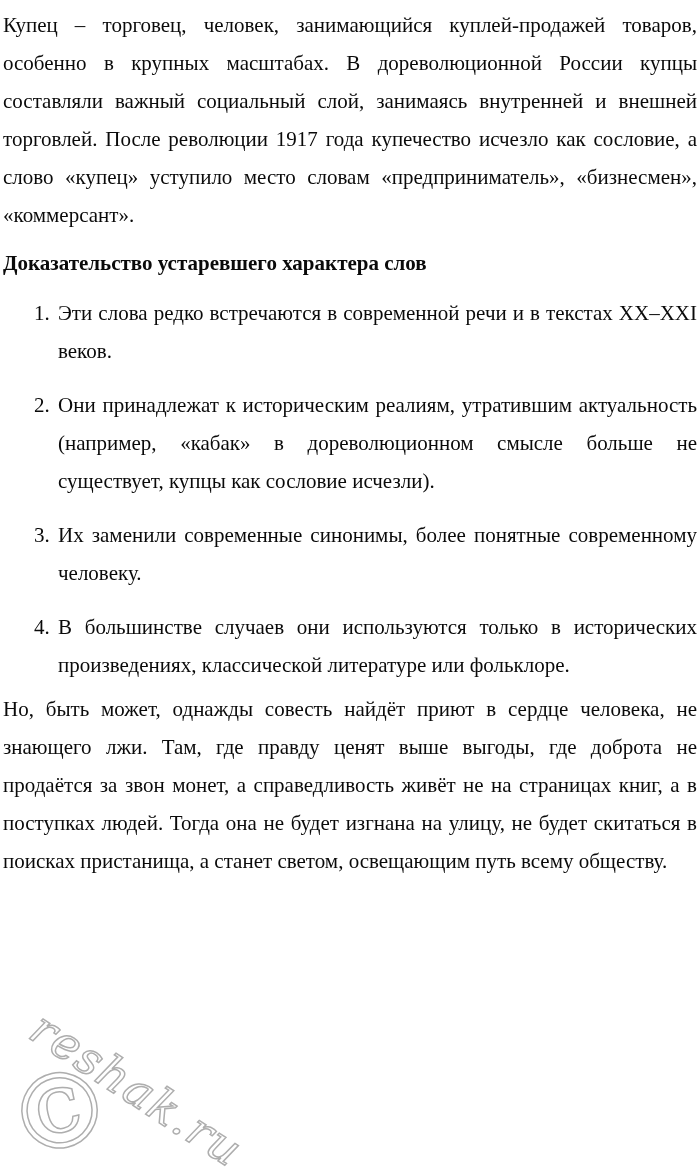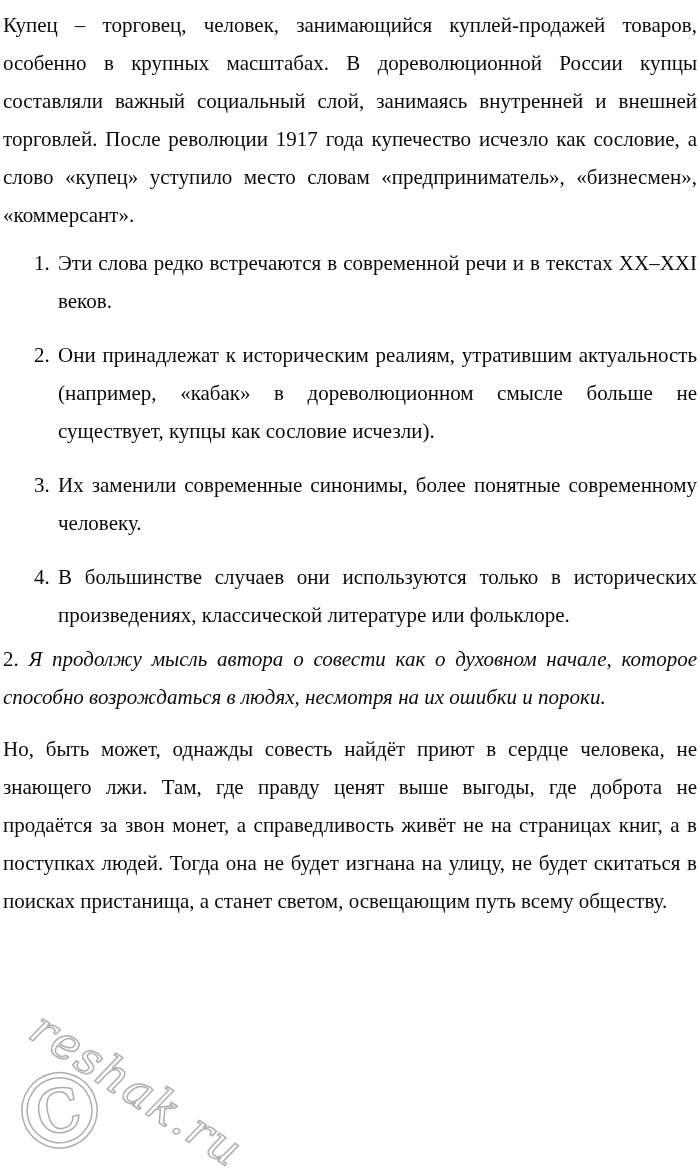--- a/index.html
+++ b/index.html
@@ -79,38 +79,35 @@
 
   <div class="watermark">
     <span class="wm-outline wm-text">reshak.ru</span>
     <span class="wm-outline wm-copyright">©</span>
   </div>
 
   <div class="content">
 
     <p class="p-definition"><b>Купец</b><span> – торговец, человек, занимающийся куплей-продажей товаров, особенно в крупных масштабах. В дореволюционной России купцы составляли важный социальный слой, занимаясь внутренней и внешней торговлей. После революции 1917 года купечество исчезло как сословие, а слово «купец» уступило место словам «предприниматель», «бизнесмен», «коммерсант».</span></p>
 
+    <p class="heading">Доказательство устаревшего характера слов</p>
 
     <ol class="proof-list">
       <li class="item">
         <span class="num">1.</span><span><span>Эти слова редко встречаются в современной речи и в текстах XX–XXI веков.</span><b></b><span></span></span>
       </li>
       <li class="item">
         <span class="num">2.</span><span><span>Они принадлежат к историческим реалиям, утратившим актуальность (например, </span><b>«кабак»</b><span> в дореволюционном смысле больше не существует, купцы как сословие исчезли).</span></span>
       </li>
       <li class="item">
         <span class="num">3.</span><span><span>Их заменили современные синонимы, более понятные современному человеку.</span><b></b><span></span></span>
       </li>
       <li class="item">
         <span class="num">4.</span><span><span>В большинстве случаев они используются только в исторических произведениях, классической литературе или фольклоре.</span><b></b><span></span></span>
       </li>
     </ol>
 
-    <p class="p-answer">
-      <span>2.</span>
-      <i>Я продолжу мысль автора о совести как о духовном начале, которое способно возрождаться в людях, несмотря на их ошибки и пороки.</i>
-    </p>
 
     <p class="p-hope">Но, быть может, однажды совесть найдёт приют в сердце человека, не знающего лжи. Там, где правду ценят выше выгоды, где доброта не продаётся за звон монет, а справедливость живёт не на страницах книг, а в поступках людей. Тогда она не будет изгнана на улицу, не будет скитаться в поисках пристанища, а станет светом, освещающим путь всему обществу.</p>
 
 
   </div>
 </div>
 
 </body></html>

